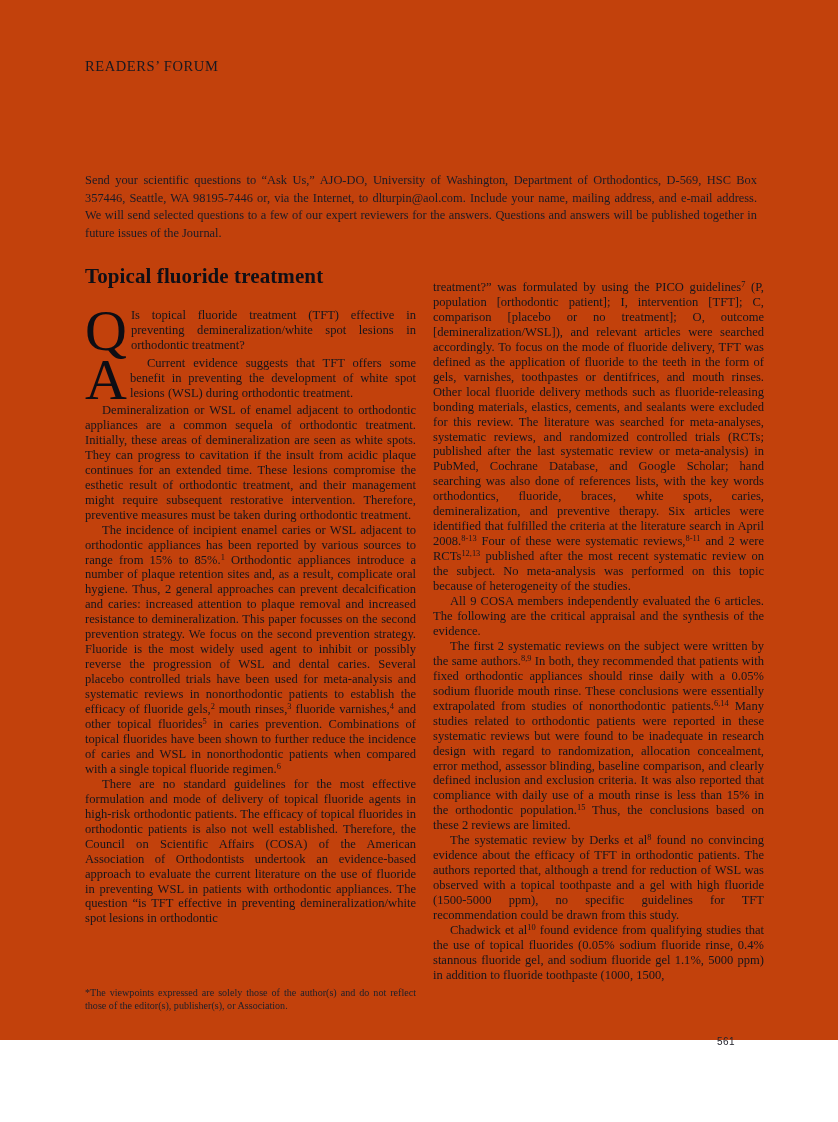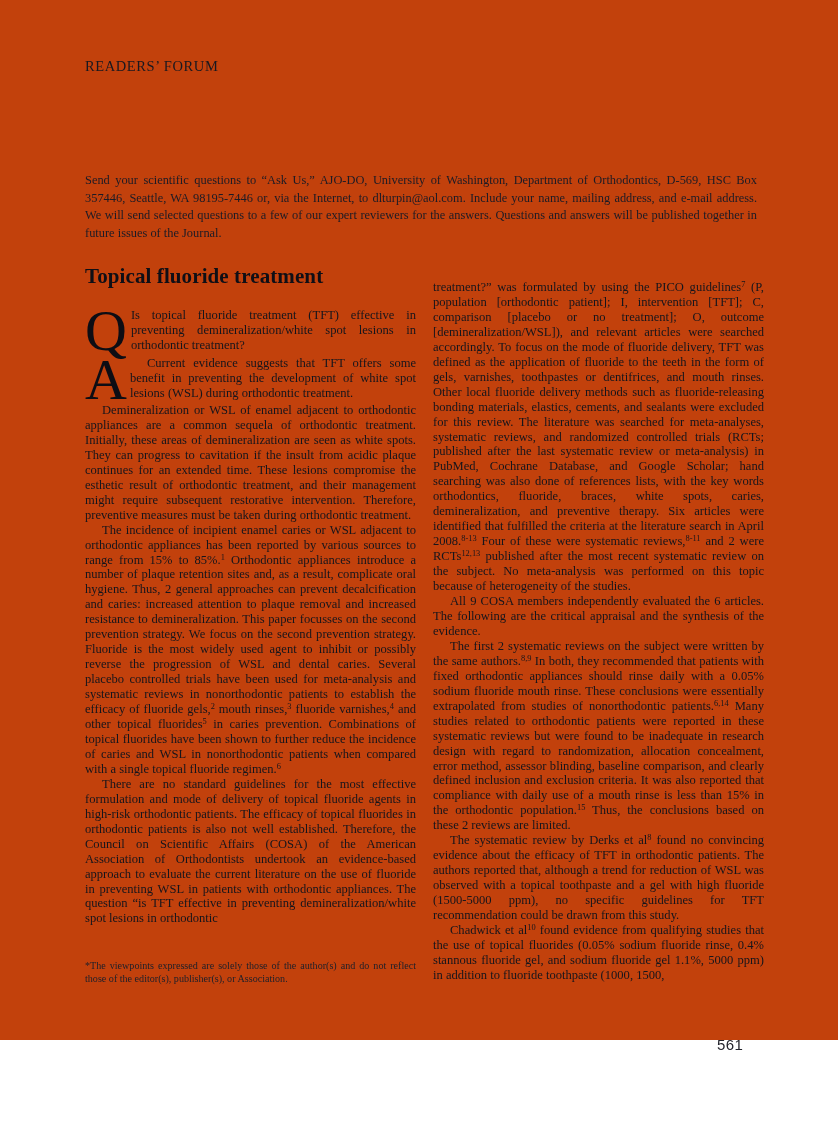--- a/index.html
+++ b/index.html
@@ -116,34 +116,34 @@
   sup {
     font-size: 8.4px;
     line-height: 0;
     vertical-align: 0.52em;
   }
 
   
   .footnote {
     position: absolute;
     left: 85px;
-    top: 959px;
+    top: 986px;
     width: 331px;
     font-size: 10.1px;
     line-height: 13.4px;
     text-align: justify;
     color: #20202a;
   }
 
   
   .folio {
     position: absolute;
     left: 717px;
     top: 1036px;
-    font-size: 15px;
+    font-size: 10px;
     font-family: "Liberation Sans", "DejaVu Sans", sans-serif;
     color: #23232c;
     letter-spacing: 0.4px;
   }
 </style>
 </head>
 <body>
 
 <div class="page">
 

